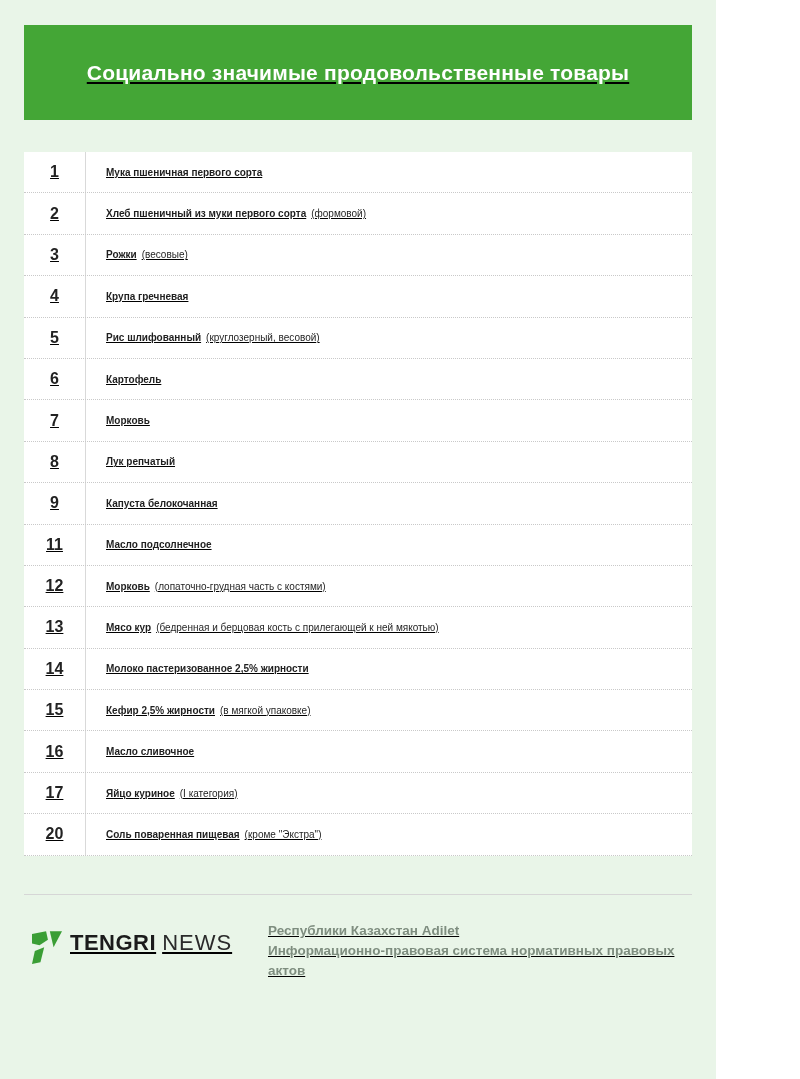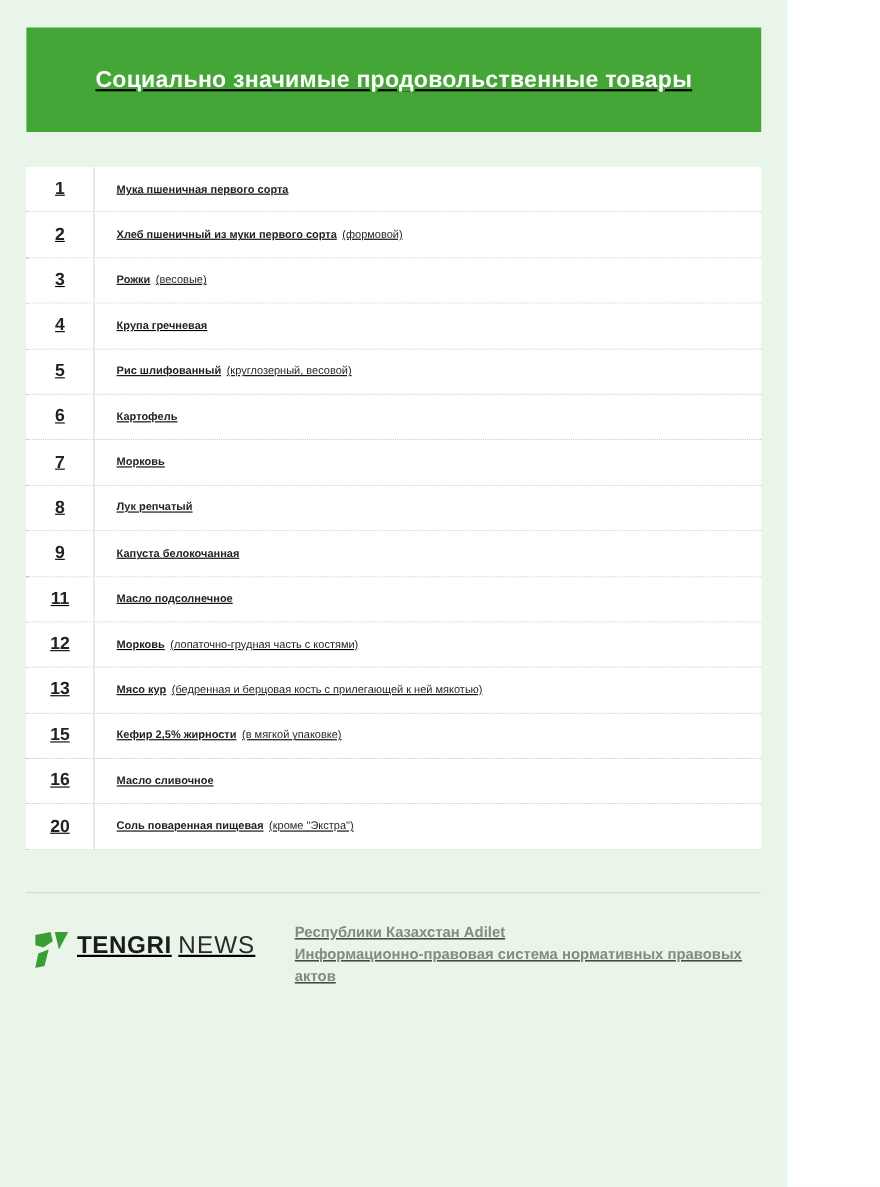--- a/index.html
+++ b/index.html
@@ -191,35 +191,47 @@
     </div>
   </div>
 
   <div class="t-row">
     <div class="row-num">13</div>
     <div class="row-text">
       <span class="row-name">Мясо кур</span><span class="row-note">(бедренная и берцовая кость с прилегающей к ней мякотью)</span>
     </div>
   </div>
 
+  <div class="t-row">
+    <div class="row-num">14</div>
+    <div class="row-text">
+      <span class="row-name">Молоко пастеризованное 2,5% жирности</span>
+    </div>
+  </div>
 
   <div class="t-row">
     <div class="row-num">15</div>
     <div class="row-text">
       <span class="row-name">Кефир 2,5% жирности</span><span class="row-note">(в мягкой упаковке)</span>
     </div>
   </div>
 
   <div class="t-row">
     <div class="row-num">16</div>
     <div class="row-text">
       <span class="row-name">Масло сливочное</span>
     </div>
   </div>
 
+  <div class="t-row">
+    <div class="row-num">17</div>
+    <div class="row-text">
+      <span class="row-name">Яйцо куриное</span><span class="row-note">(I категория)</span>
+    </div>
+  </div>
 
   <div class="t-row">
     <div class="row-num">20</div>
     <div class="row-text">
       <span class="row-name">Соль поваренная пищевая</span><span class="row-note">(кроме "Экстра")</span>
     </div>
   </div>
 
 </div>
 

